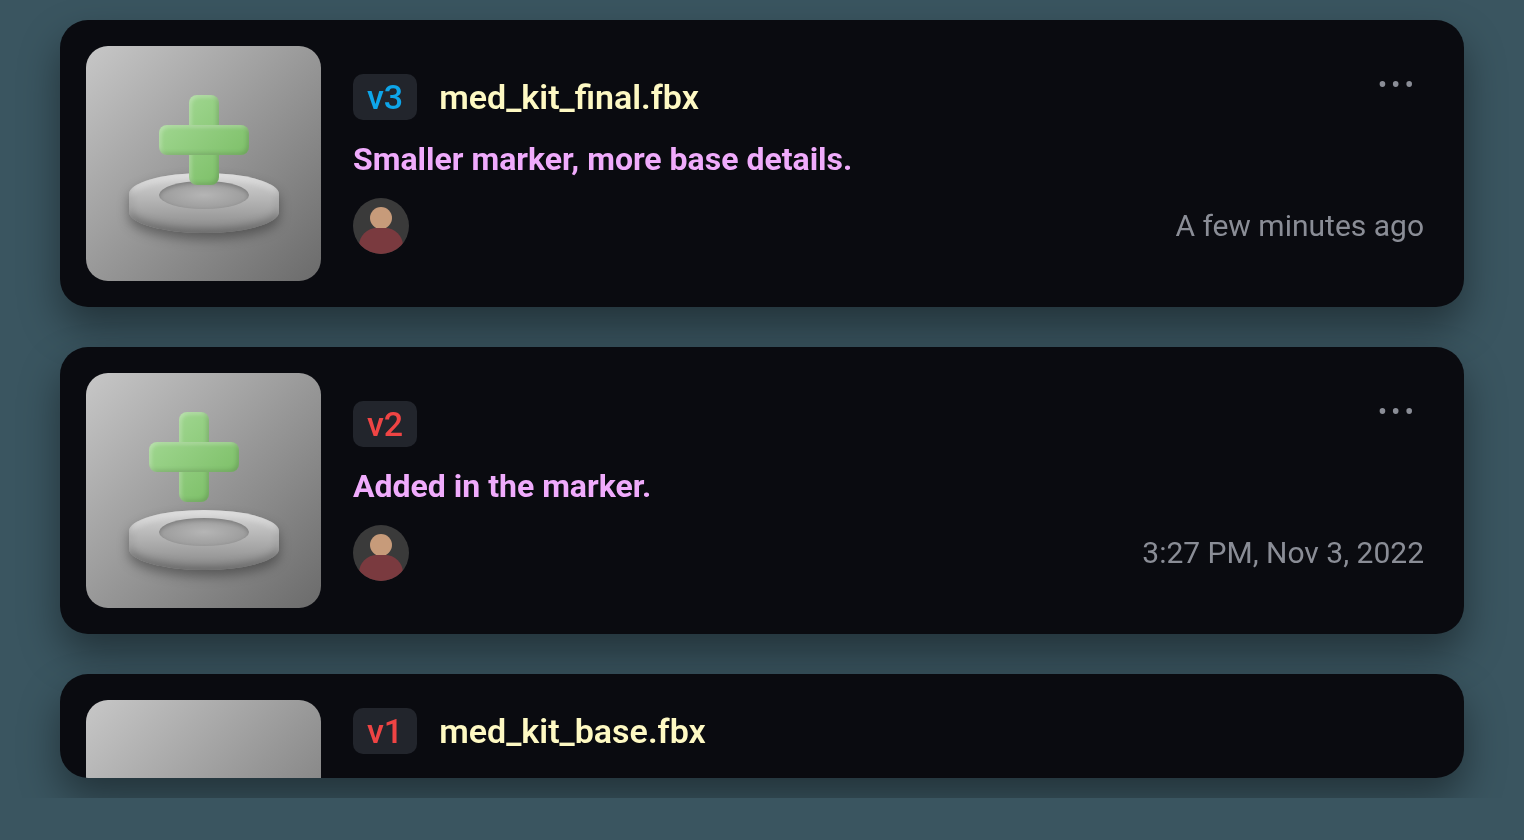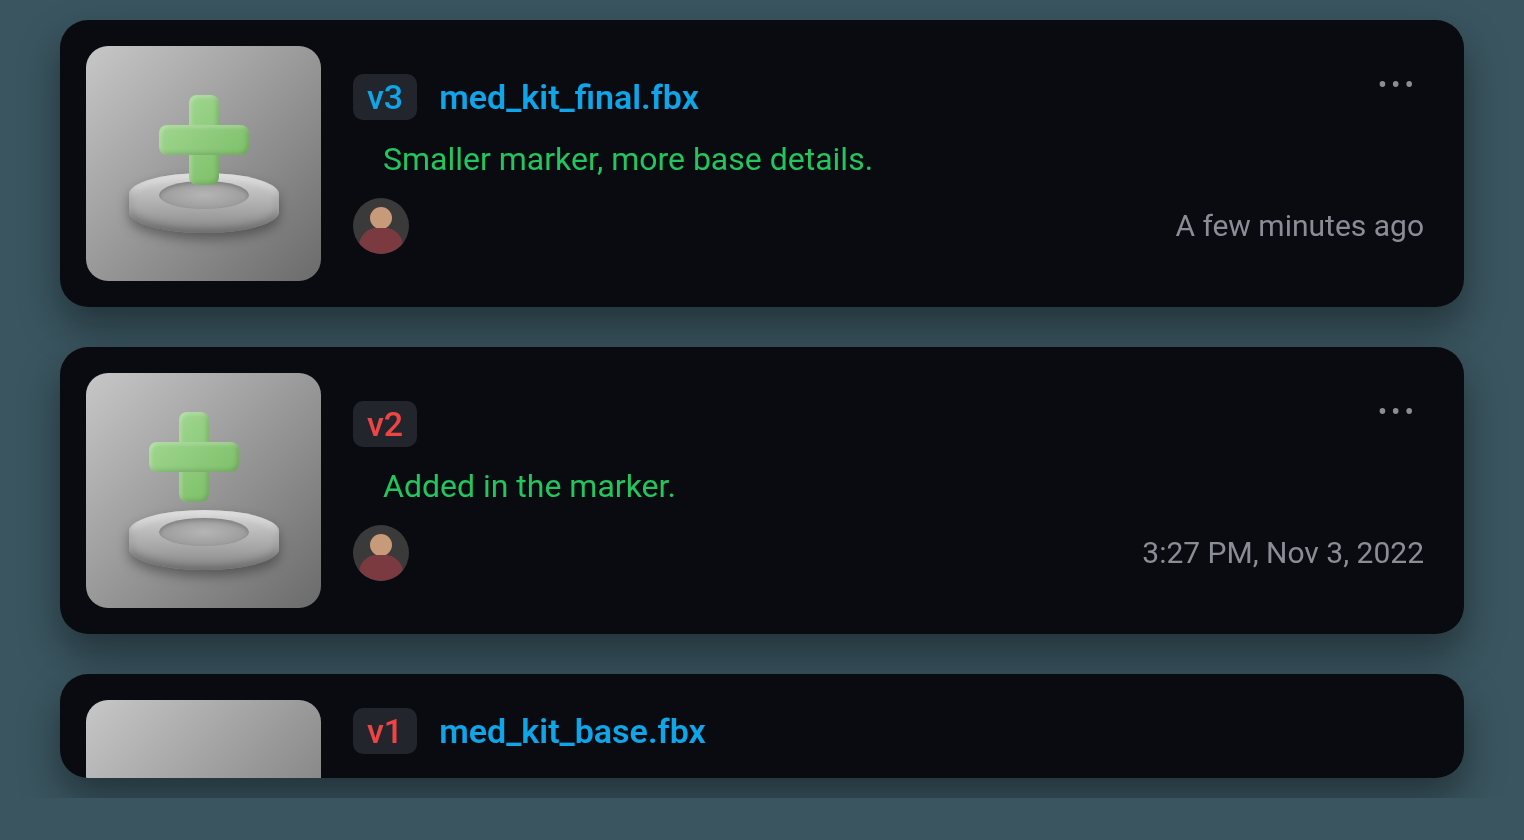--- a/index.html
+++ b/index.html
@@ -109,29 +109,28 @@
     background: #22252c;
     border-radius: 10px;
     padding: 6px 14px;
     font-size: 34px;
     font-weight: 500;
     line-height: 1;
   }
   .badge-active { color: #0ea5e9; }
   .badge-muted { color: #ef4444; }
   .filename {
-    color: #0ea5e9;
+    color: #fef9c3;
     font-size: 34px;
     font-weight: 600;
   }
   .description {
-    color: #22c55e;
+    color: #f0abfc;
     font-size: 32px;
-    font-weight: 400;
-    margin-left: 30px;
+    font-weight: 700;
   }
   .meta-row {
     display: flex;
     align-items: center;
     gap: 20px;
     justify-content: space-between;
   }
   .avatar {
     width: 56px;
     height: 56px;

